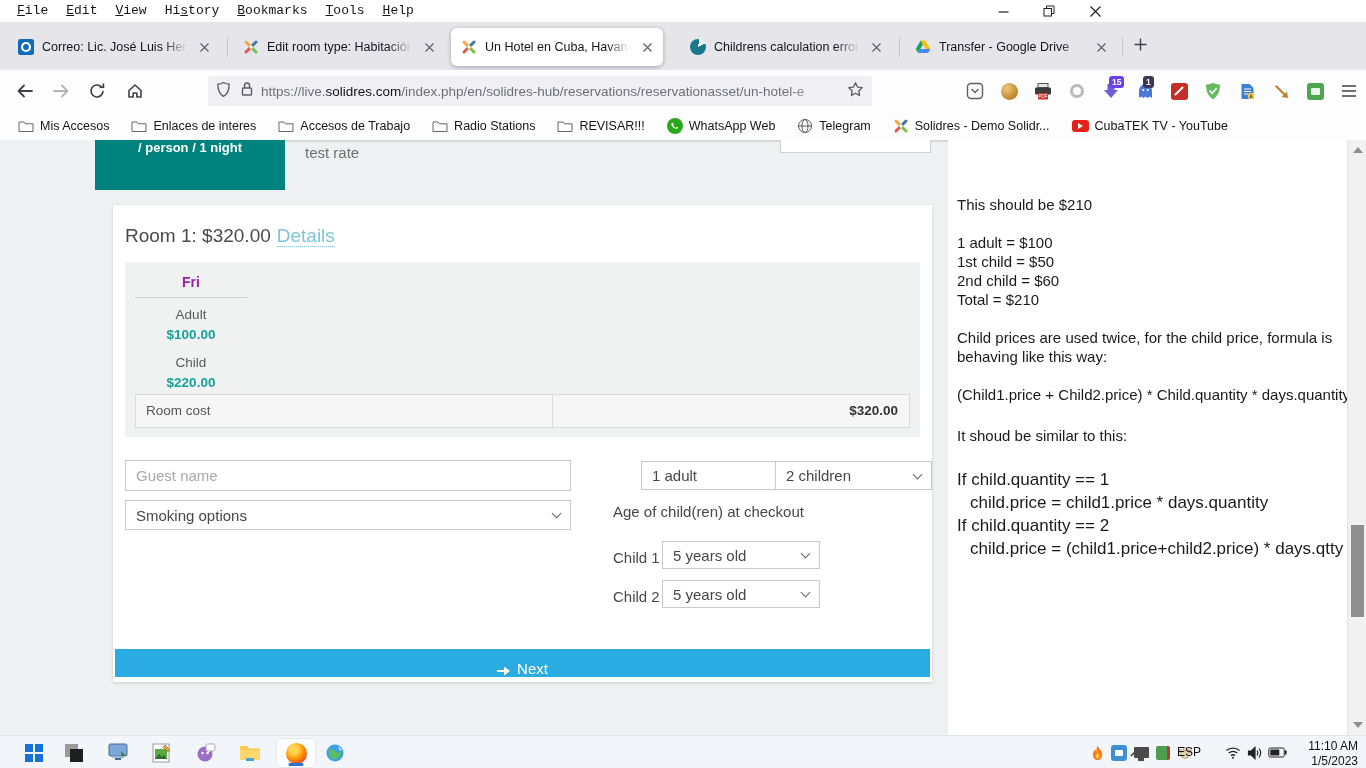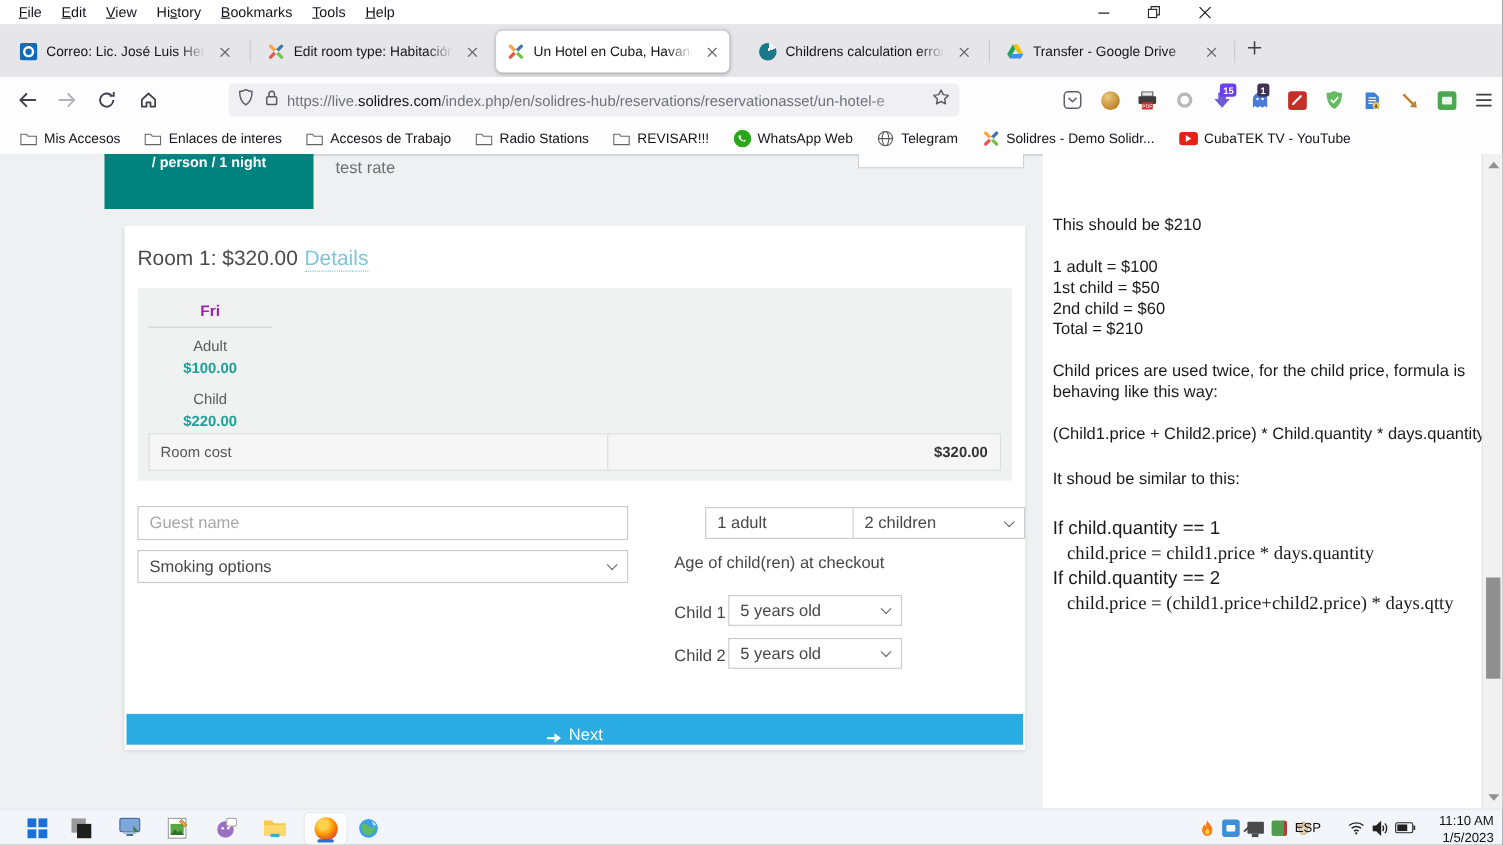--- a/index.html
+++ b/index.html
@@ -2,21 +2,21 @@
 <html><head>
 <meta charset="utf-8">
 <style>
   * { margin:0; padding:0; box-sizing:border-box; }
   html,body { background:#555; }
   body { font-family:"Liberation Sans", sans-serif; }
   #screen { position:relative; width:1366px; height:768px; overflow:hidden; background:#fff; margin:0 auto; }
   .abs { position:absolute; }
 
   
-  .menubar { position:absolute; left:0; top:0; width:1118px; height:22px; background:#ffffff; display:flex; align-items:center; padding-left:8px; }
+  .menubar { position:absolute; left:0; top:0; width:1118px; height:22px; background:#ffffff; display:flex; align-items:center; padding-left:8px;font-family:Liberation Mono, monospace; }
   .menu-item { font-size:13px; color:#15141a; padding:0 9px; height:22px; line-height:22px; cursor:default; }
   .menu-item u { text-decoration:underline; }
   .win-controls { position:absolute; right:0; top:0; height:22px; display:flex; }
   .win-btn { width:46px; height:22px; display:flex; align-items:center; justify-content:center; }
 
   
   .tabstrip { position:absolute; left:0; top:22px; width:1366px; height:48px; background:#e5e5ea; }
   .tab { position:absolute; top:6px; height:38px; width:212px; border-radius:6px; display:flex; align-items:center; padding:0 6px 0 10px; }
   .tab.active { background:#fff; box-shadow:0 1px 4px rgba(0,0,0,.3); }
   .tab-icon { width:16px; height:16px; margin-right:8px; flex:none; display:flex; align-items:center; justify-content:center; }
@@ -79,21 +79,21 @@
   .sel-val { white-space:nowrap; overflow:hidden; }
   .chev { position:absolute; right:10px; top:50%; width:7px; height:7px; border-right:1.7px solid #666; border-bottom:1.7px solid #666; transform:translateY(-72%) rotate(45deg); }
   .form-label { position:absolute; font-size:15px; color:#474747; }
 
   .next-btn { position:absolute; left:2px; top:444px; width:815px; height:28px; background:#2aabe2; color:#fff; display:flex; align-items:flex-end; justify-content:center; gap:7px; font-size:15px; cursor:pointer; }
 
   .notes { position:absolute; left:957px; top:55px; width:396px; height:540px; overflow:hidden; color:#1a1a1a; }
   .np { position:absolute; font-size:15px; line-height:19px; }
   .nowrap { white-space:nowrap; }
   .ncode { position:absolute; font-size:17px; line-height:23px; white-space:nowrap; }
-  .ncode .ind { padding-left:13px;font-family:Liberation Serif, serif; }
+  .ncode .ind { padding-left:13px; }
 
   .scrollbar { position:absolute; left:1347px; top:0; width:19px; height:595px; background:#f1f1f1; border-left:1px solid #e3e3e3; }
   .sb-up { position:absolute; left:4.5px; top:7px; width:0; height:0; border-left:5px solid transparent; border-right:5px solid transparent; border-bottom:6px solid #8f8f8f; }
   .sb-down { position:absolute; left:4.5px; bottom:7px; width:0; height:0; border-left:5px solid transparent; border-right:5px solid transparent; border-top:6px solid #8f8f8f; }
   .sb-thumb { position:absolute; left:3px; top:385px; width:13px; height:92px; background:#8f8f8f; }
 
   
   .taskbar { position:absolute; left:0; top:735px; width:1366px; height:33px; background:#f2f6fa; border-top:1px solid #e2e6ea; }
   .tb-icon { position:absolute; top:4px; width:26px; height:26px; display:flex; align-items:center; justify-content:center; }
   .start-grid { display:grid; grid-template-columns:8px 8px; grid-template-rows:8px 8px; gap:1.5px; }

